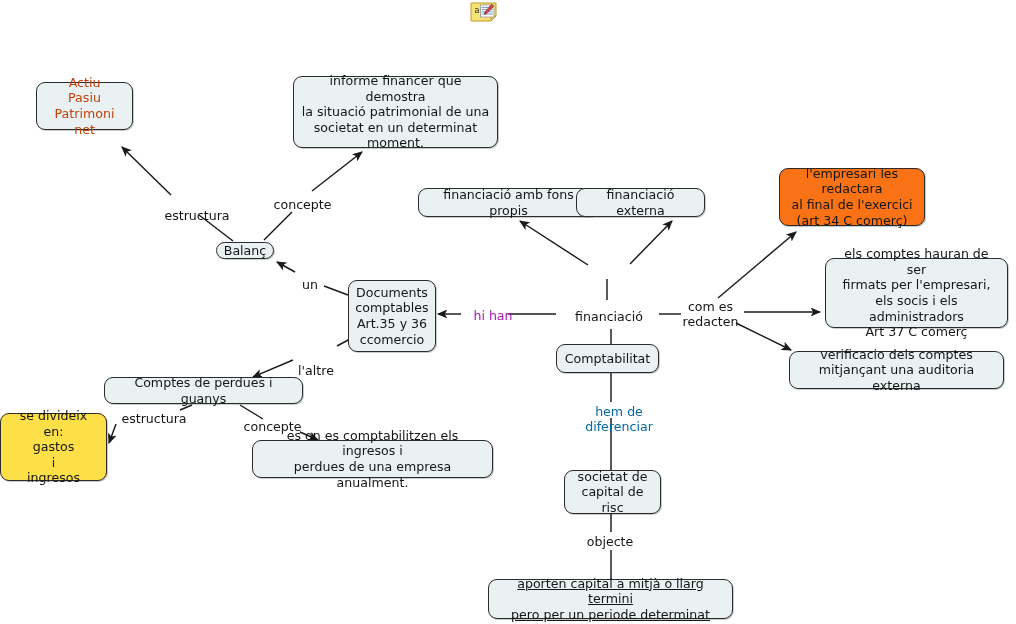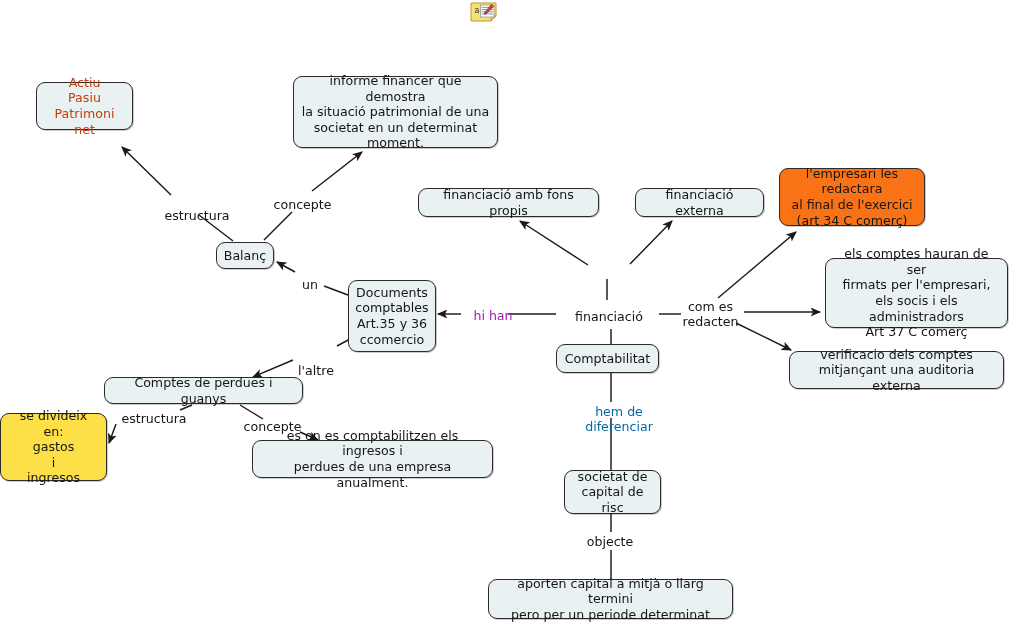--- a/index.html
+++ b/index.html
@@ -115,47 +115,47 @@
   </div>
 
   <div id="node-layer">
       <div class="node" style="left: 36px; top: 82px; width: 97px; height: 48px; background: rgb(233, 241, 243); border-color: rgb(43, 43, 43); color: #c2410c;">Actiu
 Pasiu
 Patrimoni net</div>
       <div class="node" style="left: 293px; top: 76px; width: 205px; height: 72px; background: rgb(233, 241, 243); border-color: rgb(43, 43, 43); color: rgb(22, 22, 22);">informe financer que demostra
 la situació patrimonial de una
 societat en un determinat
 moment.</div>
-      <div class="node" style="left: 216px; top: 242px; width: 58px; height: 27px; background: rgb(233, 241, 243); border-color: rgb(43, 43, 43); color: rgb(22, 22, 22);">Balanç</div>
+      <div class="node" style="left: 216px; top: 242px; width: 58px; height: 17px; background: rgb(233, 241, 243); border-color: rgb(43, 43, 43); color: rgb(22, 22, 22);">Balanç</div>
       <div class="node" style="left: 348px; top: 280px; width: 88px; height: 72px; background: rgb(233, 241, 243); border-color: rgb(43, 43, 43); color: rgb(22, 22, 22);">Documents
 comptables
 Art.35 y 36
 ccomercio</div>
       <div class="node" style="left: 556px; top: 300px; width: 103px; height: 29px; background: rgb(233, 241, 243); border-color: rgb(43, 43, 43); color: rgb(22, 22, 22); margin-top: 44px;">Comptabilitat</div>
       <div class="node" style="left: 418px; top: 188px; width: 181px; height: 29px; background: rgb(233, 241, 243); border-color: rgb(43, 43, 43); color: rgb(22, 22, 22);">financiació amb fons propis</div>
-      <div class="node" style="left: 635px; top: 188px; width: 129px; height: 29px; background: rgb(233, 241, 243); border-color: rgb(43, 43, 43); color: rgb(22, 22, 22);">financiació externa</div>
+      <div class="node" style="left: 576px; top: 188px; width: 129px; height: 29px; background: rgb(233, 241, 243); border-color: rgb(43, 43, 43); color: rgb(22, 22, 22);">financiació externa</div>
       <div class="node" style="left: 751px; top: 168px; width: 146px; height: 58px; background: #f97316; border-color: rgb(43, 43, 43); color: rgb(22, 22, 22); margin-left: 28px;">l'empresari les redactara
 al final de l'exercici
 (art 34 C comerç)</div>
       <div class="node" style="left: 825px; top: 258px; width: 183px; height: 70px; background: rgb(233, 241, 243); border-color: rgb(43, 43, 43); color: rgb(22, 22, 22);">els comptes hauran de ser
 firmats per l'empresari,
 els socis i els administradors
 Art 37 C comerç</div>
       <div class="node" style="left: 789px; top: 351px; width: 215px; height: 38px; background: rgb(233, 241, 243); border-color: rgb(43, 43, 43); color: rgb(22, 22, 22);">verificacio dels comptes
 mitjançant una auditoria externa</div>
       <div class="node" style="left: 104px; top: 377px; width: 199px; height: 27px; background: rgb(233, 241, 243); border-color: rgb(43, 43, 43); color: rgb(22, 22, 22);">Comptes de perdues i guanys</div>
       <div class="node" style="left: 0px; top: 413px; width: 107px; height: 68px; background: #fde047; border-color: rgb(43, 43, 43); color: rgb(22, 22, 22);">se divideix en:
 gastos
 i
 ingresos</div>
       <div class="node" style="left: 252px; top: 440px; width: 241px; height: 38px; background: rgb(233, 241, 243); border-color: rgb(43, 43, 43); color: rgb(22, 22, 22);">es on es comptabilitzen els ingresos i
 perdues de una empresa anualment.</div>
       <div class="node" style="left: 564px; top: 470px; width: 97px; height: 44px; background: rgb(233, 241, 243); border-color: rgb(43, 43, 43); color: rgb(22, 22, 22);">societat de
 capital de risc</div>
-      <div class="node" style="left: 488px; top: 579px; width: 245px; height: 40px; background: rgb(233, 241, 243); border-color: rgb(43, 43, 43); color: rgb(22, 22, 22);">aporten capital a mitjà o llarg termini
+      <div class="node" style="left: 488px; top: 579px; width: 245px; height: 40px; background: rgb(233, 241, 243); border-color: rgb(43, 43, 43); color: rgb(22, 22, 22); text-decoration: underline;">aporten capital a mitjà o llarg termini
 pero per un periode determinat</div>
     </div>
   <div id="label-layer">
       <div class="link-label" style="left: 162px; top: 208px; width: 70px; color: rgb(22, 22, 22);">estructura</div>
       <div class="link-label" style="left: 270px; top: 197px; width: 65px; color: rgb(22, 22, 22);">concepte</div>
       <div class="link-label" style="left: 300px; top: 277px; width: 20px; color: rgb(22, 22, 22);">un</div>
       <div class="link-label" style="left: 296px; top: 343px; width: 40px; color: rgb(22, 22, 22); margin-top: 20px;">l'altre</div>
       <div class="link-label" style="left: 471px; top: 308px; width: 44px; color: #a21caf;">hi han</div>
       <div class="link-label" style="left: 572px; top: 268px; width: 74px; color: rgb(22, 22, 22); margin-top: 41px;">financiació</div>
       <div class="link-label" style="left: 679px; top: 299px; width: 63px; color: rgb(22, 22, 22);">com es

